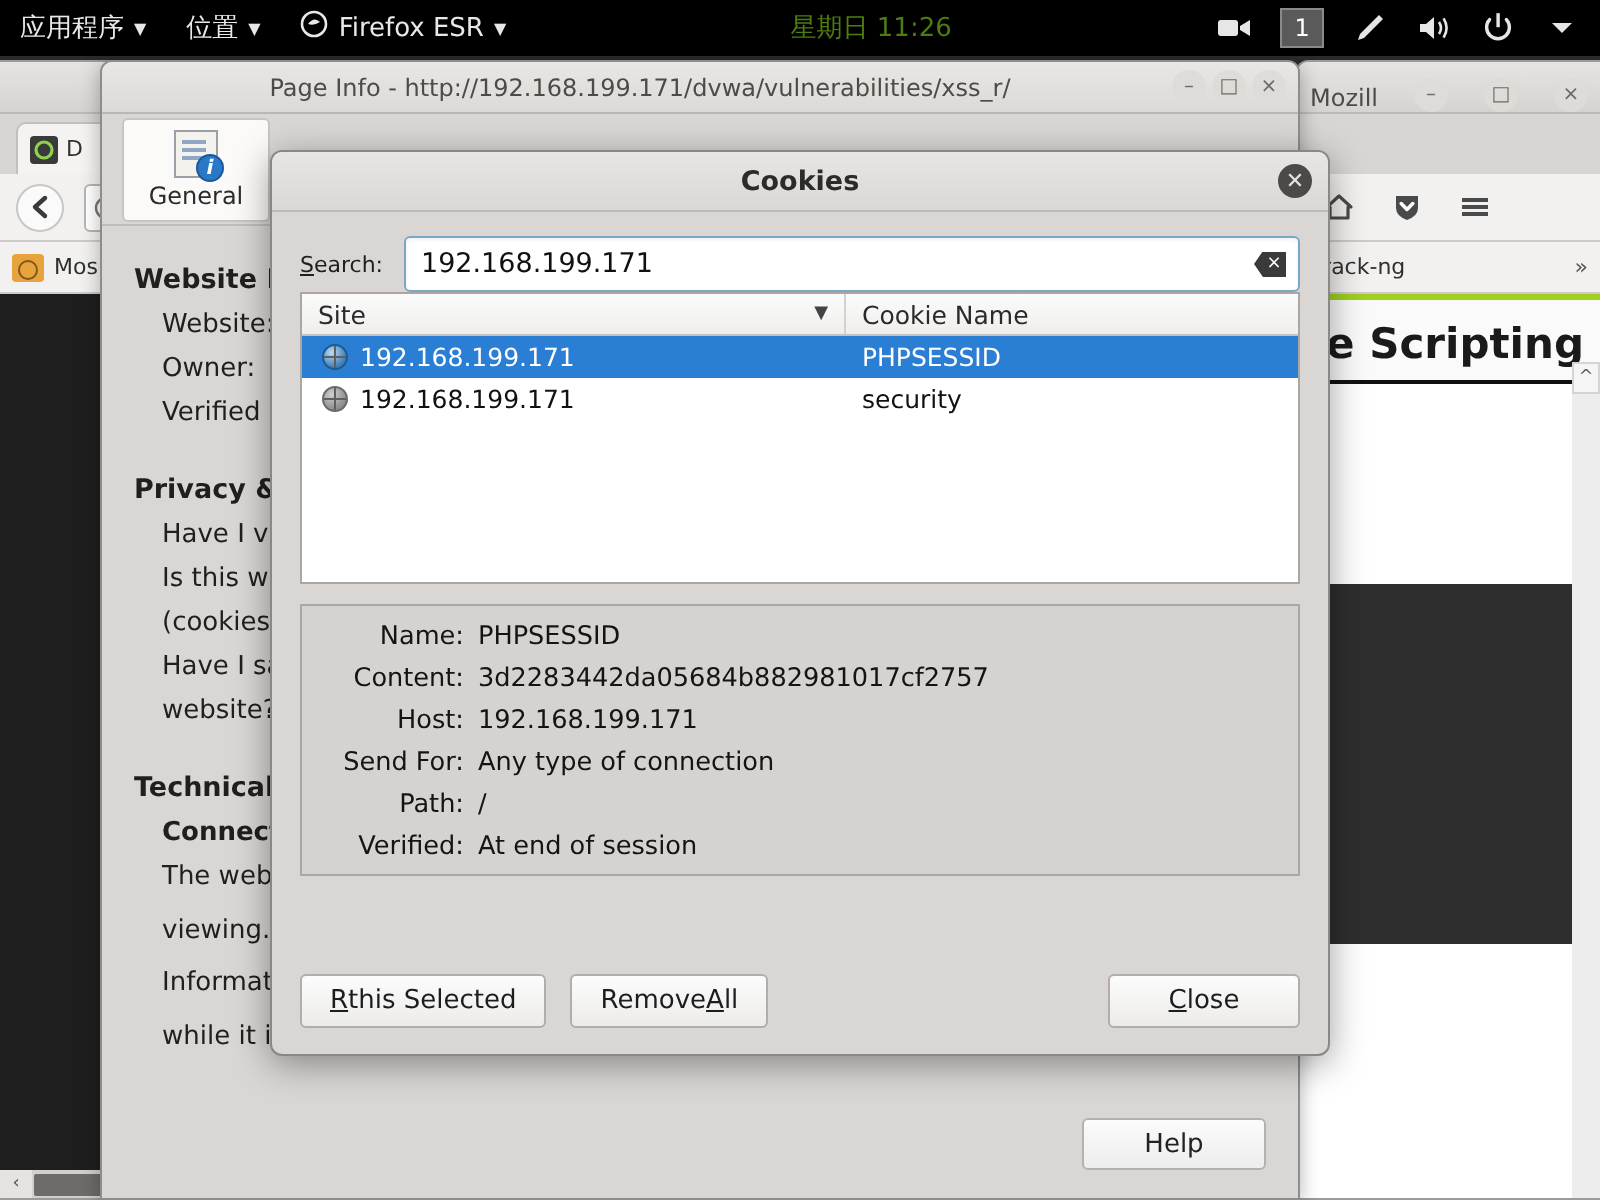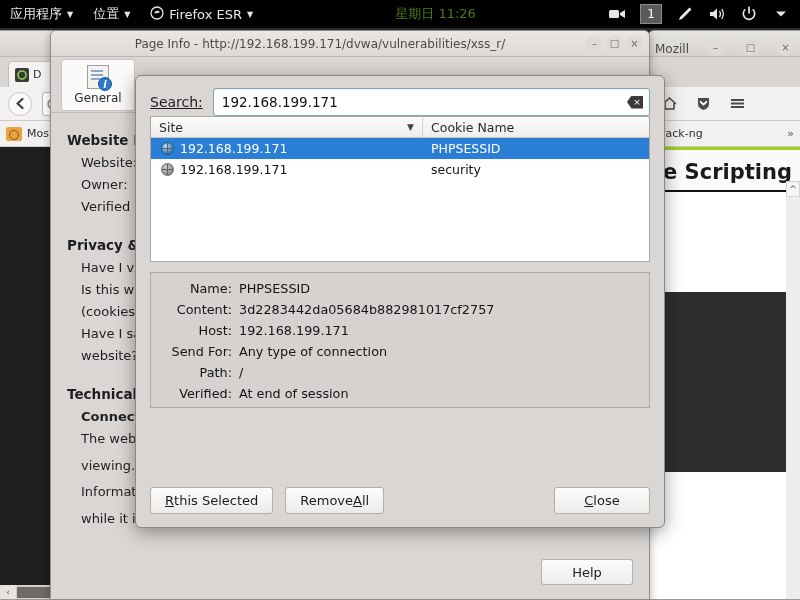--- a/index.html
+++ b/index.html
@@ -239,21 +239,21 @@
   #ck-close {
     position: absolute; right: 8px; top: 6px;
     width: 17px; height: 17px; border-radius: 50%;
     background: #4c4a48; color: #e6e4e2;
     font-size: 11px; line-height: 17px; text-align: center; font-weight: bold;
   }
 
   #ck-body { padding: 12px 14px 0 14px; }
 
   .ck-searchrow { display: flex; align-items: center; gap: 10px; }
-  #ck-search-label { font-size: 14px; color: #1f1f1f; white-space: nowrap; text-decoration: underline; }
+  #ck-search-label { font-size: 11px; color: #1f1f1f; white-space: nowrap; }
   #ck-search-label u { text-decoration: underline; }
   #ck-search-wrap {
     flex: 1; height: 28px; background: #fff;
     border: 1px solid #7ba7c4; border-radius: 3px;
     display: flex; align-items: center; padding: 0 6px;
     box-shadow: inset 0 1px 2px rgba(0,0,0,0.06);
   }
   #ck-search-input {
     flex: 1; border: none; outline: none; background: transparent;
     font-family: "DejaVu Sans", "Liberation Sans", sans-serif;
@@ -459,20 +459,24 @@
       <div class="pi-para">The webs</div>
       <div class="pi-para">viewing.</div>
       <div class="pi-para">Information sent over the Internet without encryption can be seen by other people</div>
       <div class="pi-para">while it is in transit.</div>
     </div>
 
     <div id="pi-help">Help</div>
   </div>
 
   <div id="cookies">
+    <div id="ck-titlebar">
+      <div id="ck-title">Cookies</div>
+      <div id="ck-close">✕</div>
+    </div>
 
     <div id="ck-body">
 
       <div class="ck-searchrow">
         <div id="ck-search-label"><u>S</u><span>earch:</span></div>
         <div id="ck-search-wrap">
           <input id="ck-search-input" type="text" value="192.168.199.171" style="">
           <span id="ck-clear">×</span>
         </div>
       </div>

